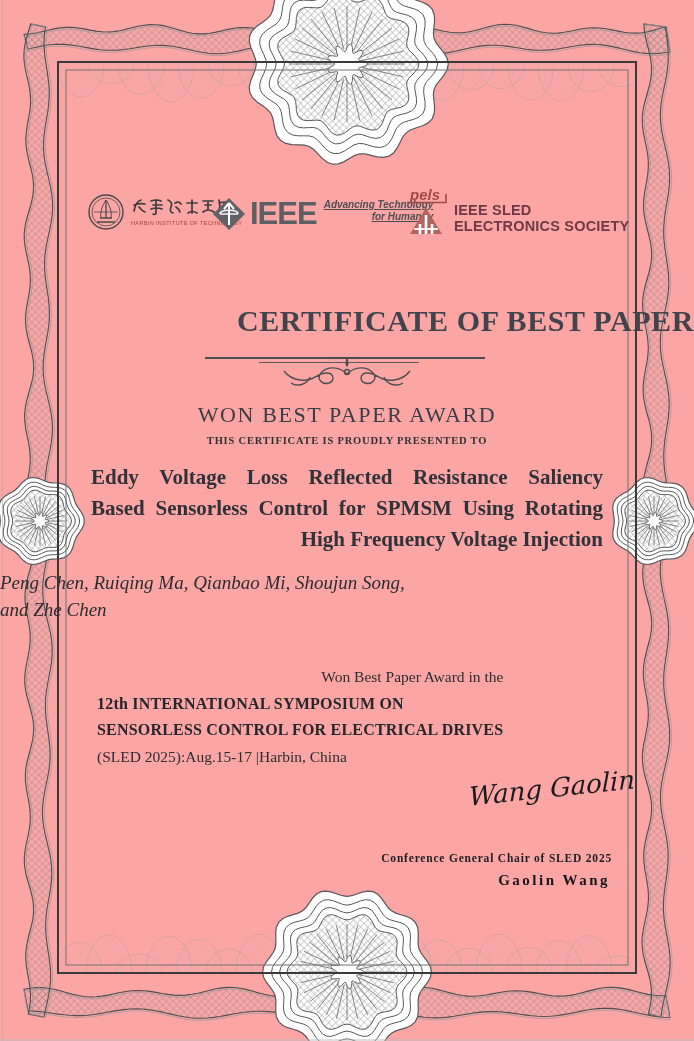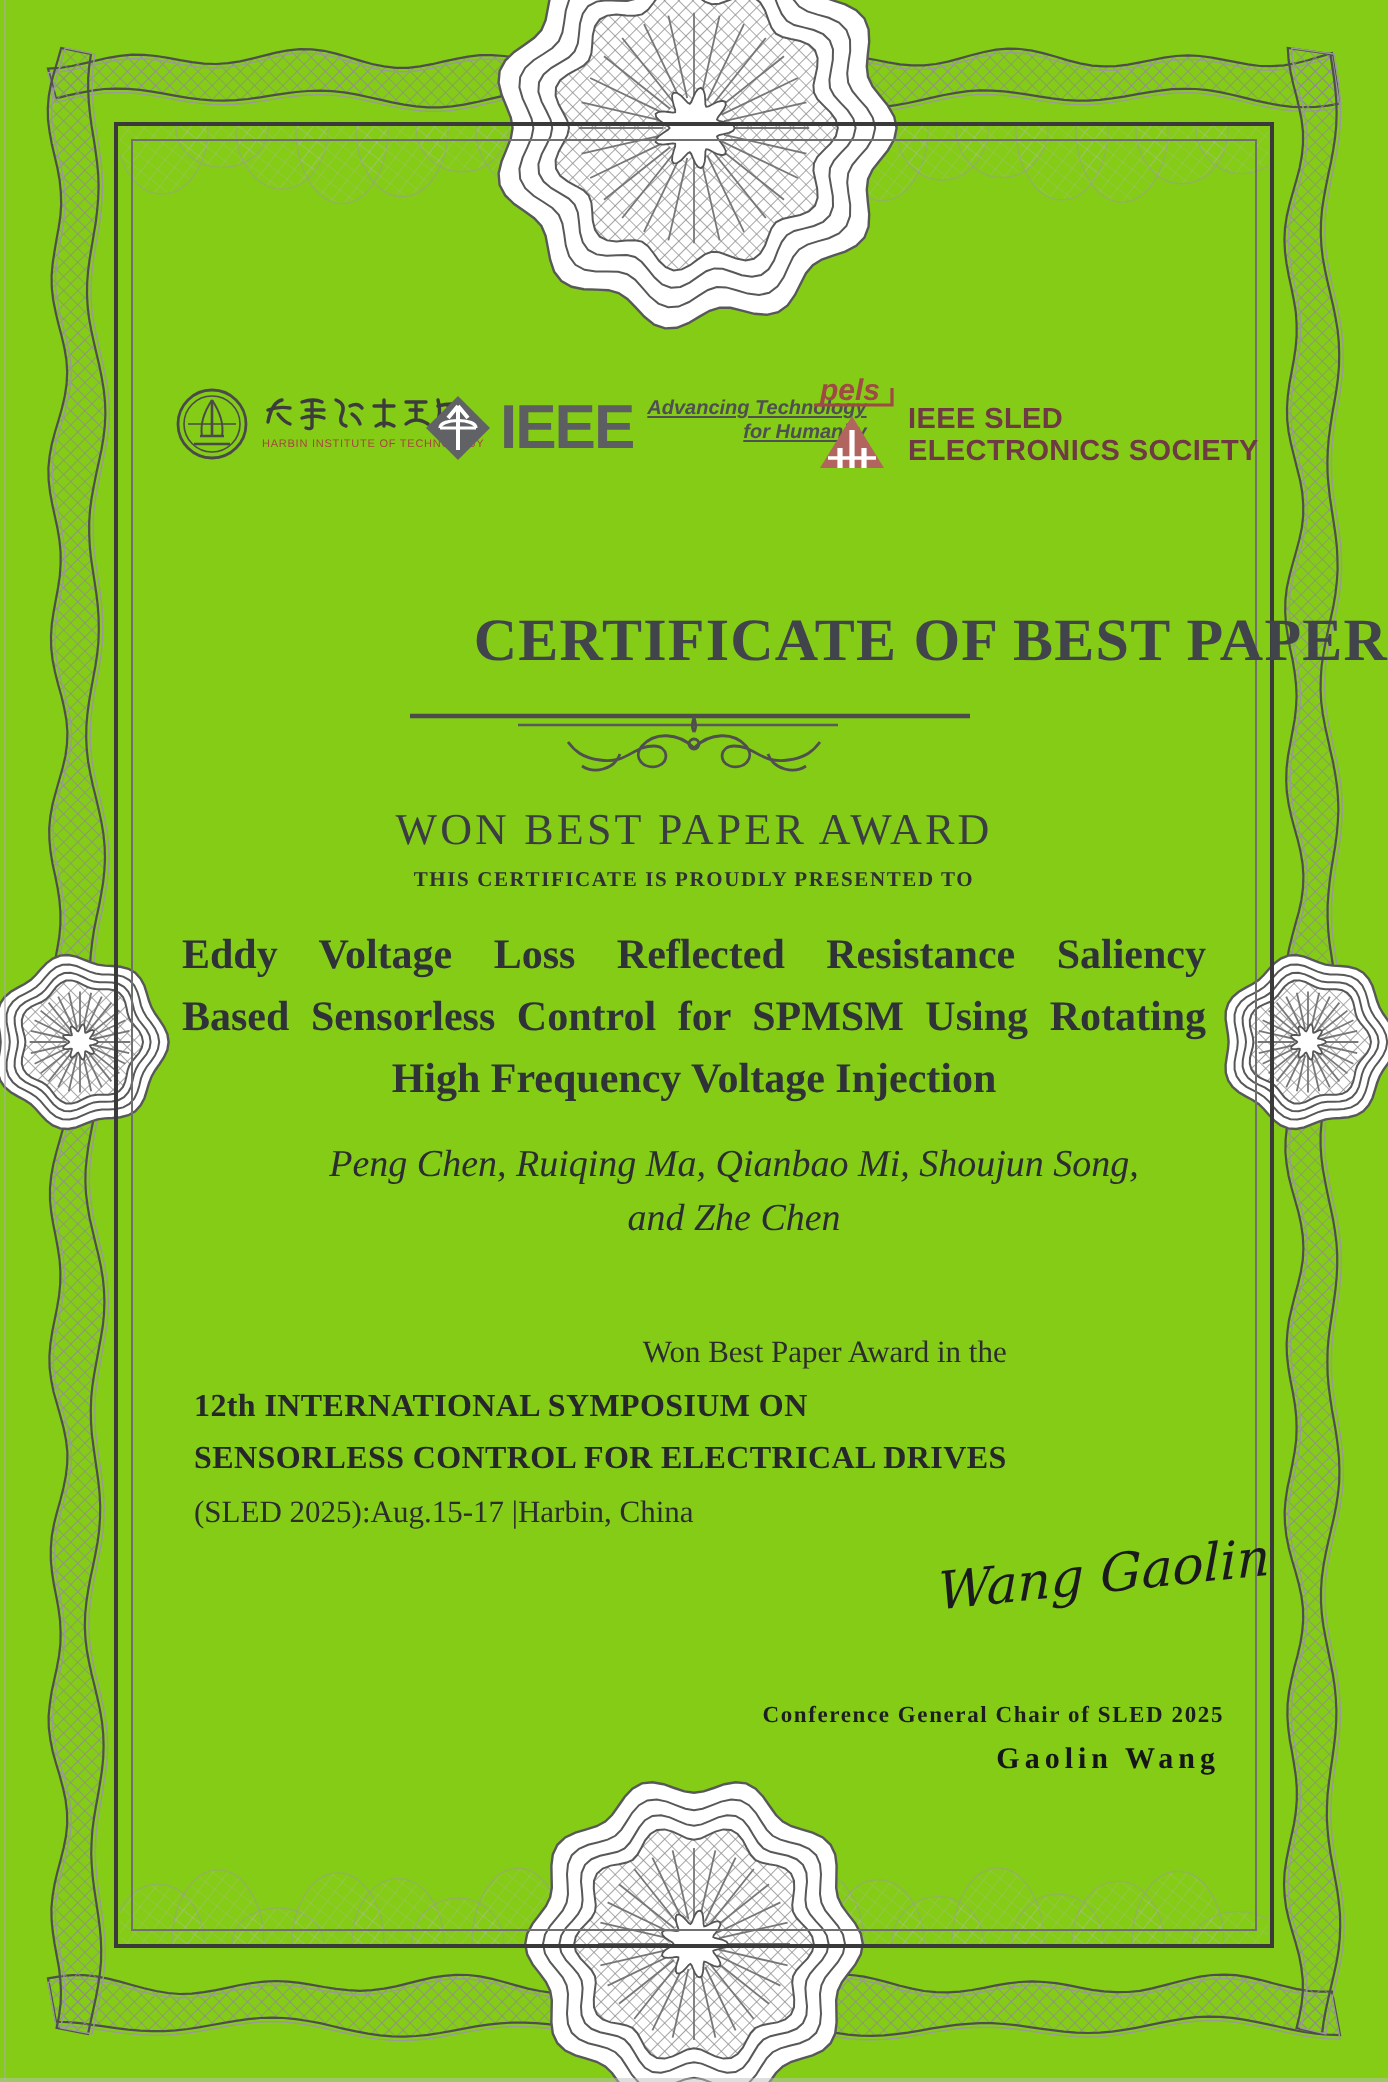--- a/index.html
+++ b/index.html
@@ -1,16 +1,16 @@
 <!DOCTYPE html>
 <html><head>
 <meta charset="utf-8">
 <style>
   html,body{margin:0;padding:0;background:#ffffff;}
-  .page{position:relative;width:694px;height:1041px;background:#84cc16;overflow:hidden;
+  .page{position:relative;width:694px;height:1041px;background:#fca5a5;overflow:hidden;
         font-family:"Liberation Serif",serif;color:#303338;}
   #deco{position:absolute;left:0;top:0;width:694px;height:1041px;}
   .edge-left{position:absolute;left:2px;top:0;bottom:0;width:1px;background:#a9a9a9;opacity:.55;}
   .edge-bottom{position:absolute;left:0;right:0;bottom:0;height:2px;background:#bdbdbd;opacity:.5;}
   .abs{position:absolute;}
   .sr{position:absolute;opacity:0;font-size:1px;pointer-events:none;}
 
   
   .hit-group{left:86px;top:192px;display:flex;align-items:flex-start;gap:5px;}
   .hit-textcol{display:flex;flex-direction:column;margin-top:4px;}
@@ -26,23 +26,23 @@
              color:#6e3a44;line-height:16px;margin-left:2px;margin-top:10px;letter-spacing:.2px;}
 
   .cert-title{left:0;right:0;top:304px;text-align:right;font-size:30px;font-weight:bold;
               letter-spacing:.6px;color:#41444a;}
   .divider{left:147px;top:350px;}
   .award-heading{left:0;right:0;top:402px;text-align:center;font-size:22px;letter-spacing:1.6px;color:#3a3d41;}
   .presented{left:0;right:0;top:435px;text-align:center;font-size:10.5px;font-weight:bold;
              letter-spacing:.8px;color:#2f3033;}
   .paper-title{left:91px;width:512px;top:462px;font-size:21px;font-weight:bold;line-height:31px;color:#2f3237;}
   .pt-just{text-align:justify;text-align-last:justify;}
-  .pt-center{text-align:center;}
-  .authors{left:0;right:0;top:569px;text-align:center;font-style:italic;font-size:19px;
-           line-height:27px;color:#2b2d30;margin-left:40px;}
+  .pt-center{text-align:right;}
+  .authors{left:0;right:0;top:569px;font-style:italic;font-size:19px;
+           line-height:27px;color:#2b2d30;}
   .award-block{left:97px;top:664px;line-height:26.5px;}
   .ab-intro{font-size:15.5px;color:#2c2d2f;text-align:right;}
   .ab-conf{font-size:16px;font-weight:bold;letter-spacing:.2px;color:#26272a;}
   .ab-details{font-size:15.5px;color:#2c2d2f;}
   .sig-hand{left:462px;top:773px;width:180px;text-align:center;font-family:"DejaVu Serif",serif;
             font-style:italic;font-size:26px;color:#1b1b1d;transform:rotate(-6deg) skewX(-6deg);}
   .sig-name{right:84px;top:872px;font-size:15px;font-weight:bold;letter-spacing:2.5px;color:#151618;}
   .sig-role{right:82px;top:852px;font-size:11.5px;font-weight:bold;letter-spacing:.8px;color:#1d1e20;}
 </style>
 </head>

